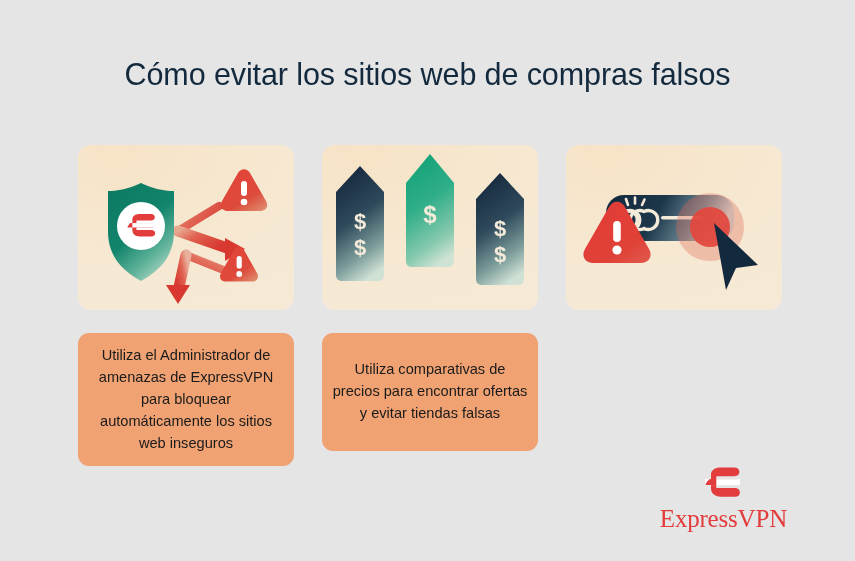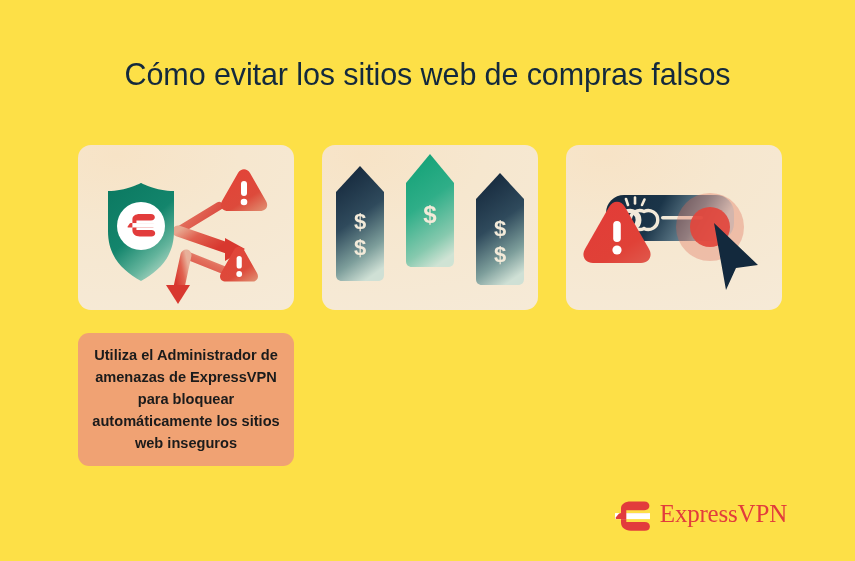--- a/index.html
+++ b/index.html
@@ -11,21 +11,21 @@
     height: 561px;
     background: #ffffff;
     font-family: "Liberation Sans", sans-serif;
     overflow: hidden;
     position: relative;
   }
   .page {
     position: relative;
     width: 855px;
     height: 561px;
-    background: #fde047;
+    background: #e5e5e5;
   }
 
   
   .title {
     position: absolute;
     top: 56px;
     left: 0;
     width: 855px;
     text-align: center;
     font-size: 30.5px;
@@ -77,30 +77,31 @@
     color: #1b1b1b;
     font-size: 14.6px;
     line-height: 1.5;
     text-align: center;
     display: flex;
     align-items: center;
     justify-content: center;
     padding: 12px 10px;
     box-sizing: border-box;
   }
-  .caption span { display: block; width: 100%; font-weight: bold; }
+  .caption span { display: block; width: 100%; }
 
   
   .footer-logo {
     position: absolute;
     right: 68px;
     bottom: 30px;
     display: flex;
-    align-items: flex-start;
+    align-items: center;
     gap: 9px;
+    flex-direction: column;
   }
   .logo-wordmark {
     font-family: "Liberation Serif", serif;
     font-size: 25px;
     color: #e23c3c;
     letter-spacing: -0.2px;
     line-height: 1;
   }
 </style>
 </head>
@@ -213,20 +214,23 @@
 
           <g>
             <path d="M154,54 L178,28 L202,54 L202,134 C202,137.8 199.8,140 196,140 L160,140 C156.2,140 154,137.8 154,134 Z" fill="url(#tagNavy)"></path>
             <g fill="#f3ead9" font-family="'Liberation Sans', sans-serif" font-size="22" font-weight="700" text-anchor="middle">
               <text x="178" y="91">$</text>
               <text x="178" y="117">$</text>
             </g>
           </g>
         </svg>
       </div>
+      <div class="caption">
+        <span>Utiliza comparativas de precios para encontrar ofertas y evitar tiendas falsas</span>
+      </div>
     </div>
 
     <div class="column">
       <div class="panel">
         <svg width="216" height="165" viewBox="0 0 216 165" xmlns="http://www.w3.org/2000/svg">
           <defs>
             <linearGradient id="barGrad" x1="0" y1="0" x2="1" y2="0.2">
               <stop offset="0%" stop-color="#13293d"></stop>
               <stop offset="45%" stop-color="#1b3549"></stop>
               <stop offset="78%" stop-color="#6b8794"></stop>

